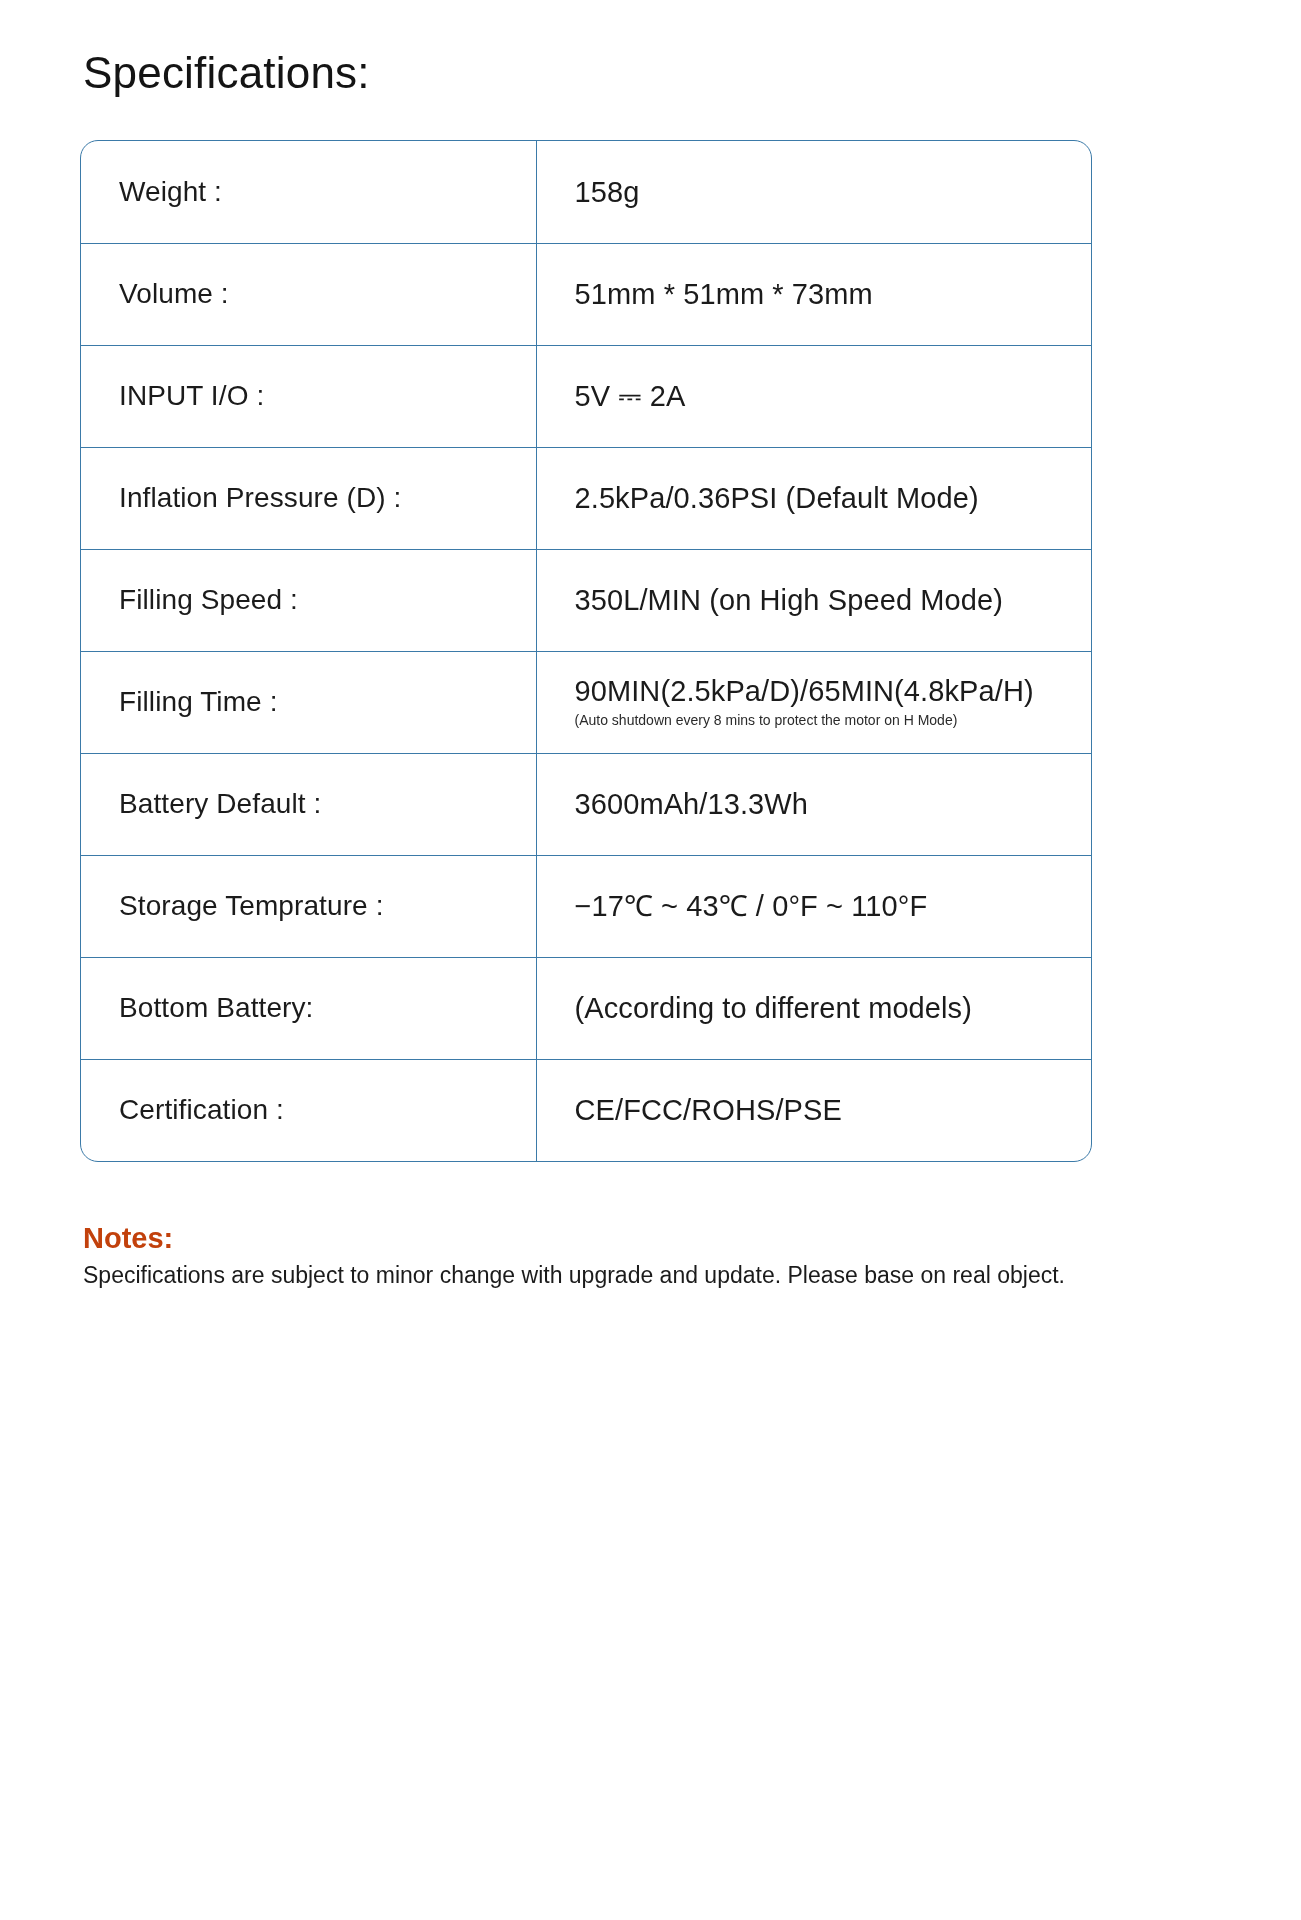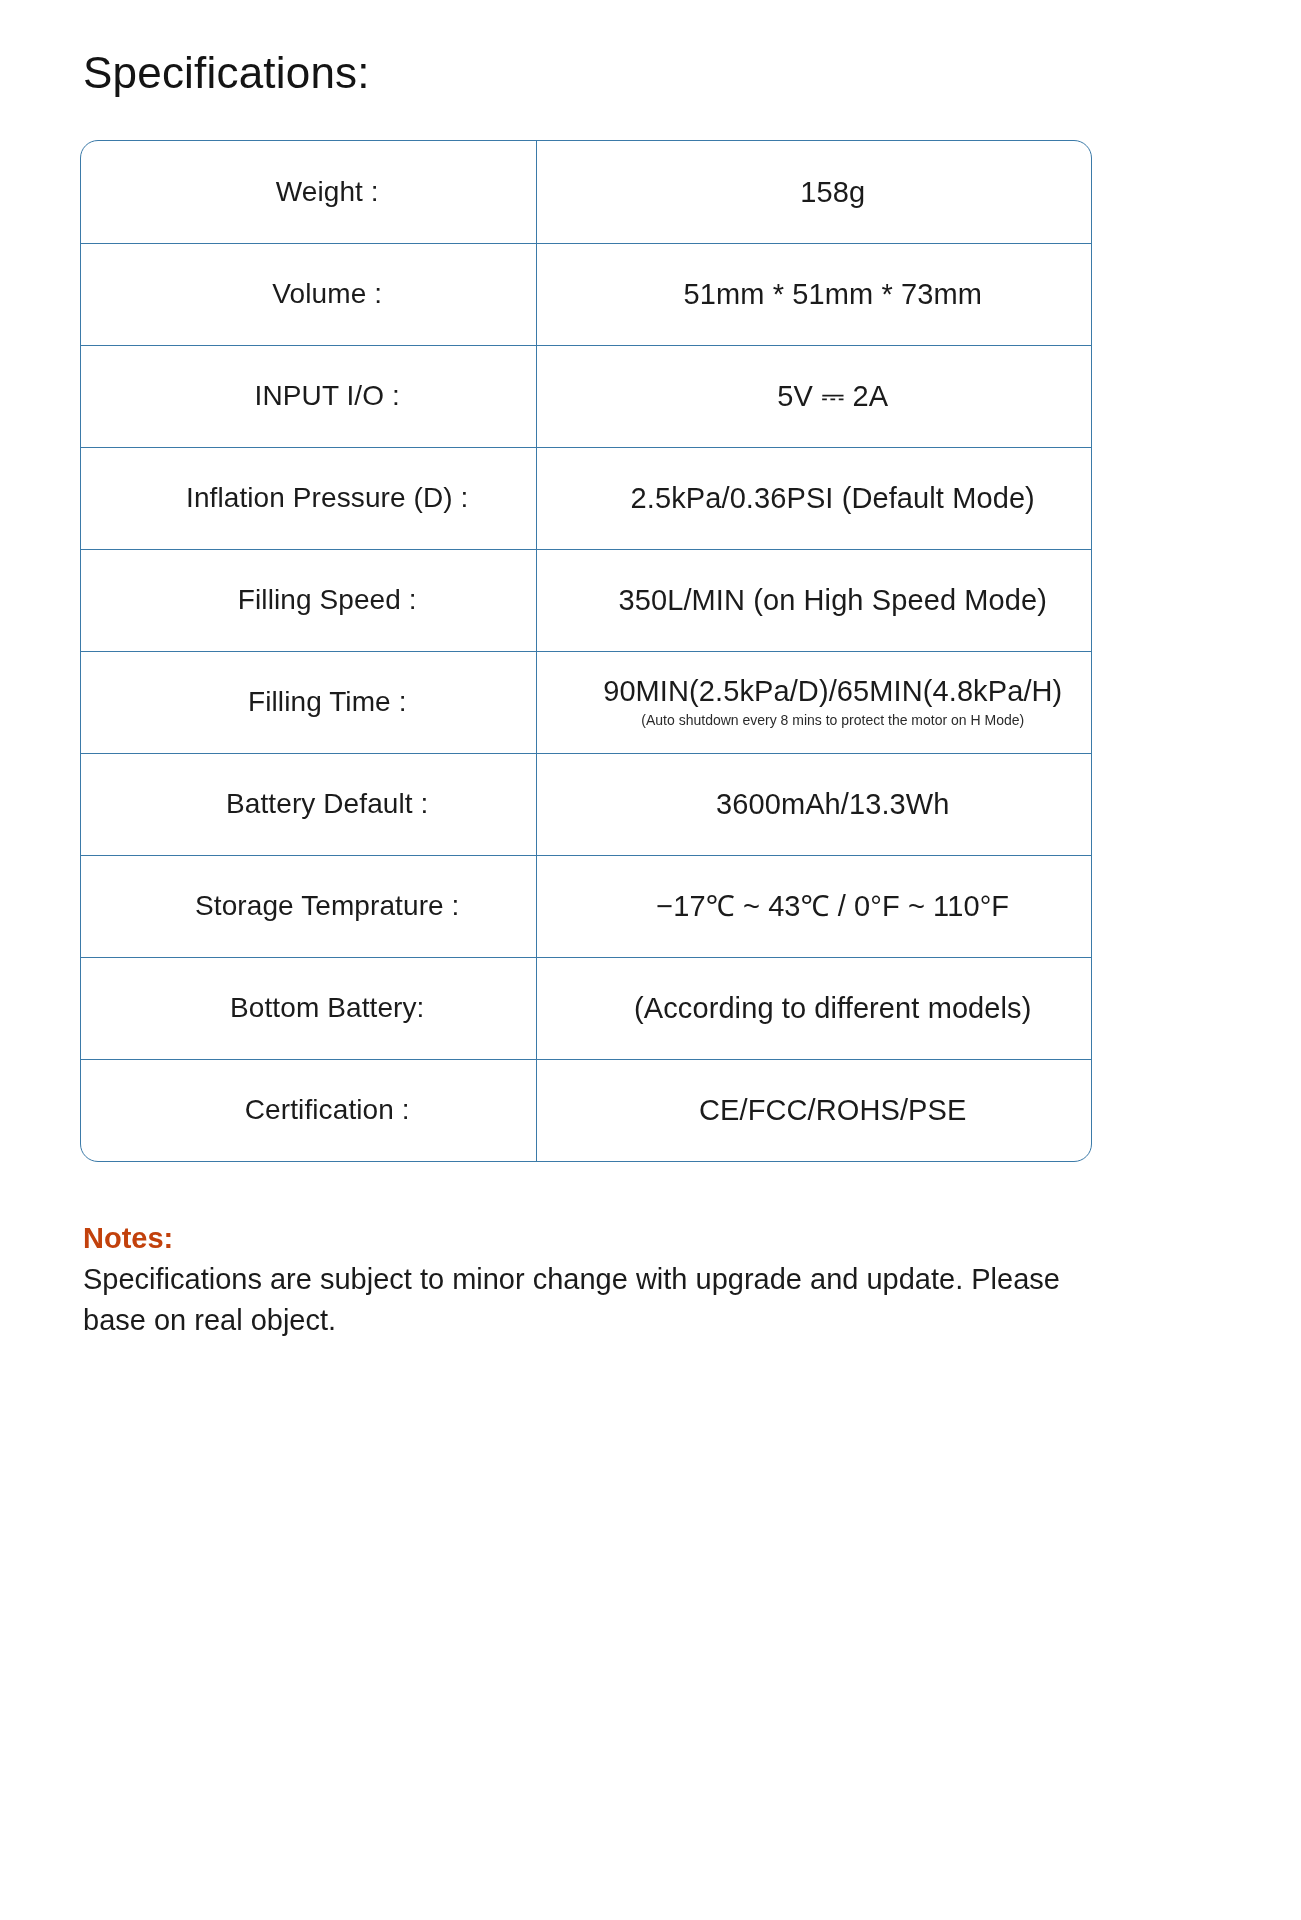--- a/index.html
+++ b/index.html
@@ -42,21 +42,20 @@
     table-layout: fixed;
   }
   table.spec-table tr + tr td {
     border-top: 1.2px solid #3b7aa8;
   }
   table.spec-table td {
     vertical-align: middle;
     padding: 0 0 0 38px;
     height: 102px;
     box-sizing: border-box;
-    text-align: center;
   }
   table.spec-table td.label {
     width: 455px;
     border-right: 1.2px solid #3b7aa8;
     font-size: 28px;
     color: #1b1b1b;
     letter-spacing: 0.1px;
   }
   table.spec-table td.value {
     font-size: 29px;
@@ -79,21 +78,21 @@
     margin-top: 60px;
     padding-left: 3px;
   }
   .notes-title {
     font-size: 29px;
     font-weight: 700;
     color: #c2410c;
     margin: 0 0 4px 0;
   }
   .notes-body {
-    font-size: 29px;
+    font-size: 23px;
     line-height: 1.42;
     color: #1b1b1b;
     margin: 0;
     max-width: 1010px;
     font-weight: 400;
   }
 </style>
 </head>
 <body>
 

